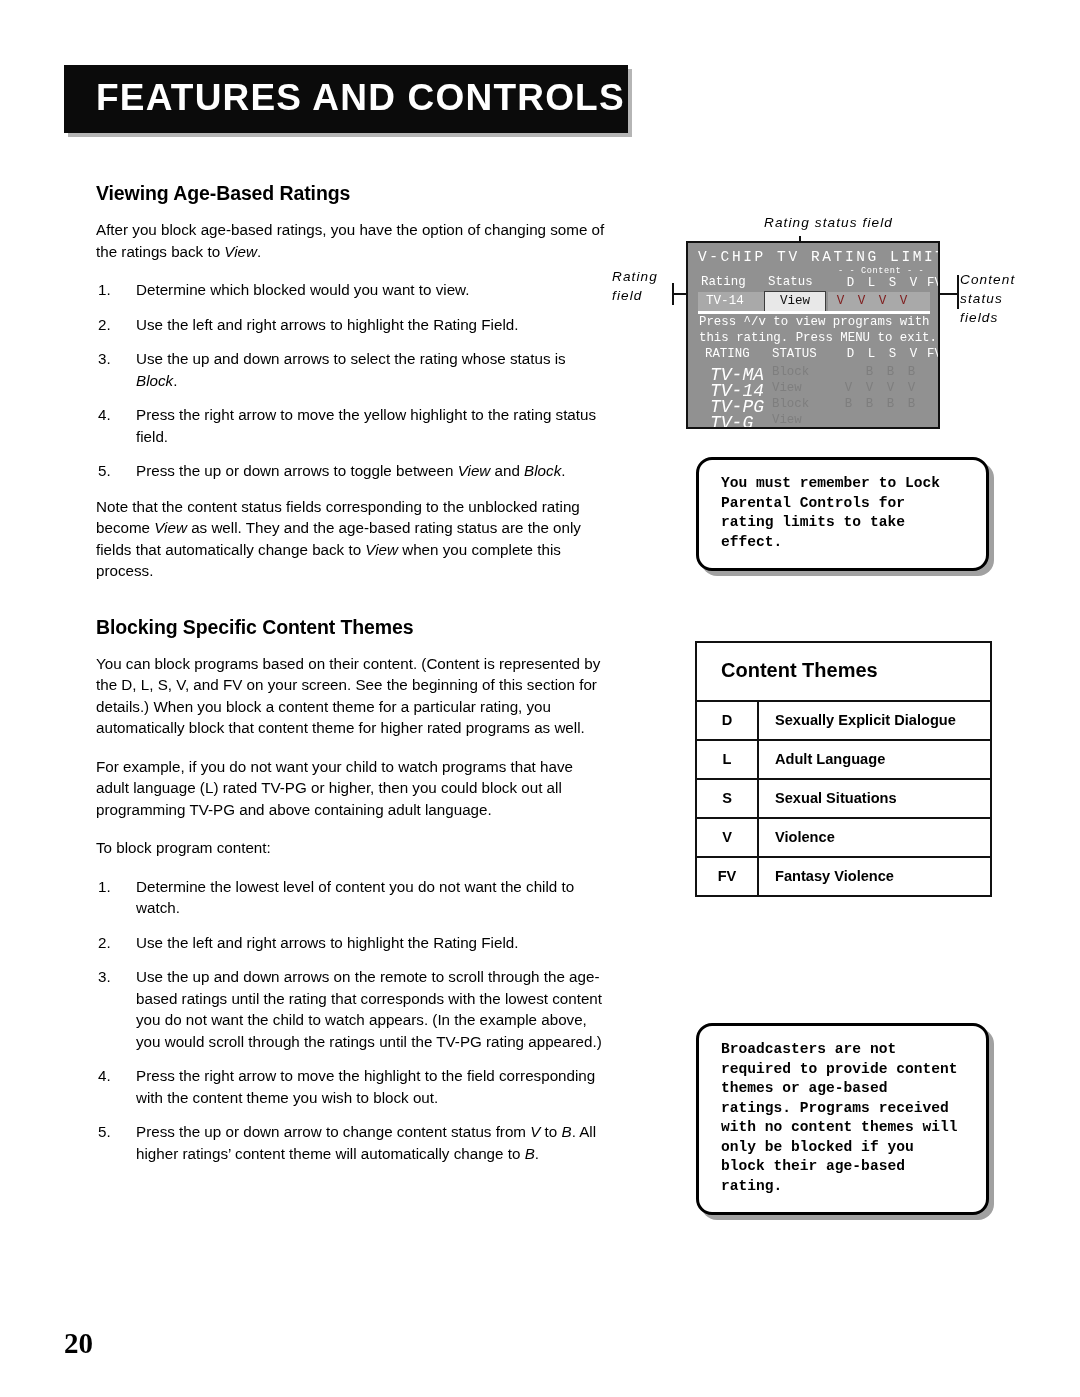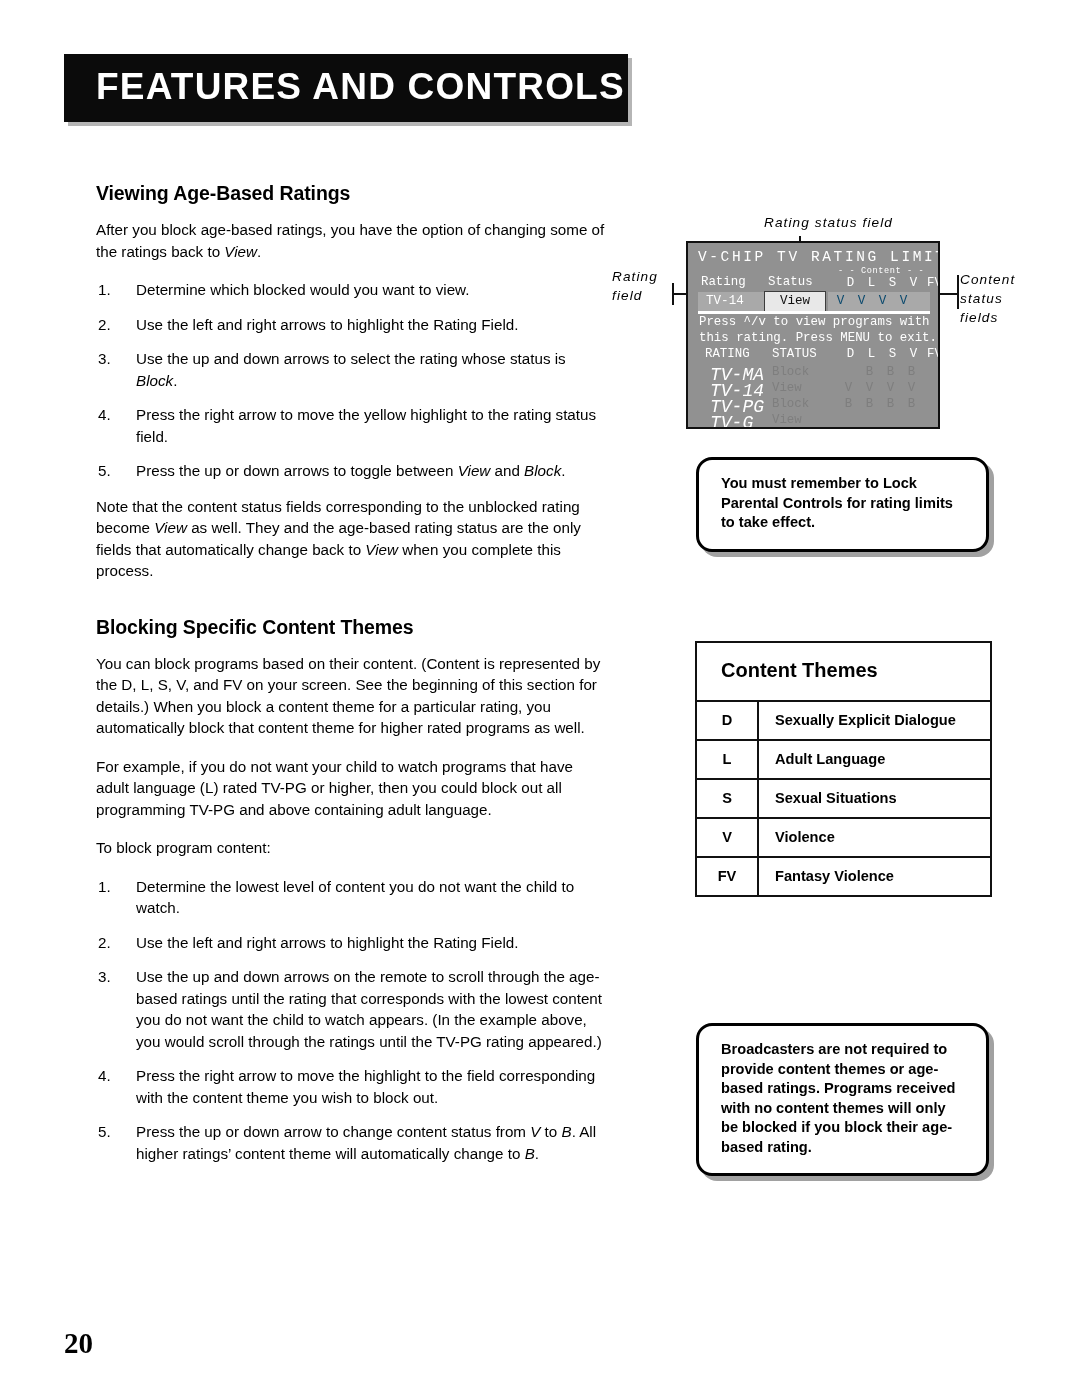--- a/index.html
+++ b/index.html
@@ -13,21 +13,21 @@
     position: relative;
     font-family: "Liberation Sans", sans-serif;
     color: #000000;
     overflow: hidden;
   }
 
   
   #header-banner {
     position: absolute;
     left: 64px;
-    top: 54px;
+    top: 65px;
     width: 564px;
     height: 68px;
     background: #0b0b0b;
     box-shadow: 4px 4px 0 rgba(120,120,120,0.55);
   }
   #header-banner .title {
     position: absolute;
     left: 32px;
     top: 50%;
     transform: translateY(-52%);
@@ -233,21 +233,21 @@
     font-size: 12.6px; color: #111111;
   }
   #sel-content-box {
     position: absolute;
     left: 130px; top: 0;
     width: 102px; height: 19px;
     background: #a9a9a9;
   }
   #sel-content-box .cells {
     position: absolute; left: 2px; top: 2px;
-    font-size: 12.6px; color: #0c4a6e;
+    font-size: 12.6px; color: #7f1d1d;
   }
   #sel-content-box .cells span { display: inline-block; width: 21px; text-align: center; }
   #sel-underline {
     position: absolute;
     left: 10px; top: 68px;
     width: 232px; height: 3px;
     background: #ffffff;
   }
 
   #tv-hint {
@@ -293,20 +293,21 @@
     border-radius: 16px;
     background: #ffffff;
     box-shadow: 5px 5px 0 rgba(130,130,130,0.75);
     box-sizing: border-box;
   }
   .note-box p {
     margin: 0;
     font-size: 14.6px;
     font-weight: bold;
     line-height: 19.5px;
+    font-family: Liberation Mono, monospace;
   }
   #note-lock { left: 36px; top: 252px; width: 293px; padding: 14px 20px 16px 22px; }
   #note-broadcast { left: 36px; top: 818px; width: 293px; padding: 14px 20px 16px 22px; }
 
   
   #themes-table {
     position: absolute;
     left: 35px;
     top: 436px;
     width: 297px;

